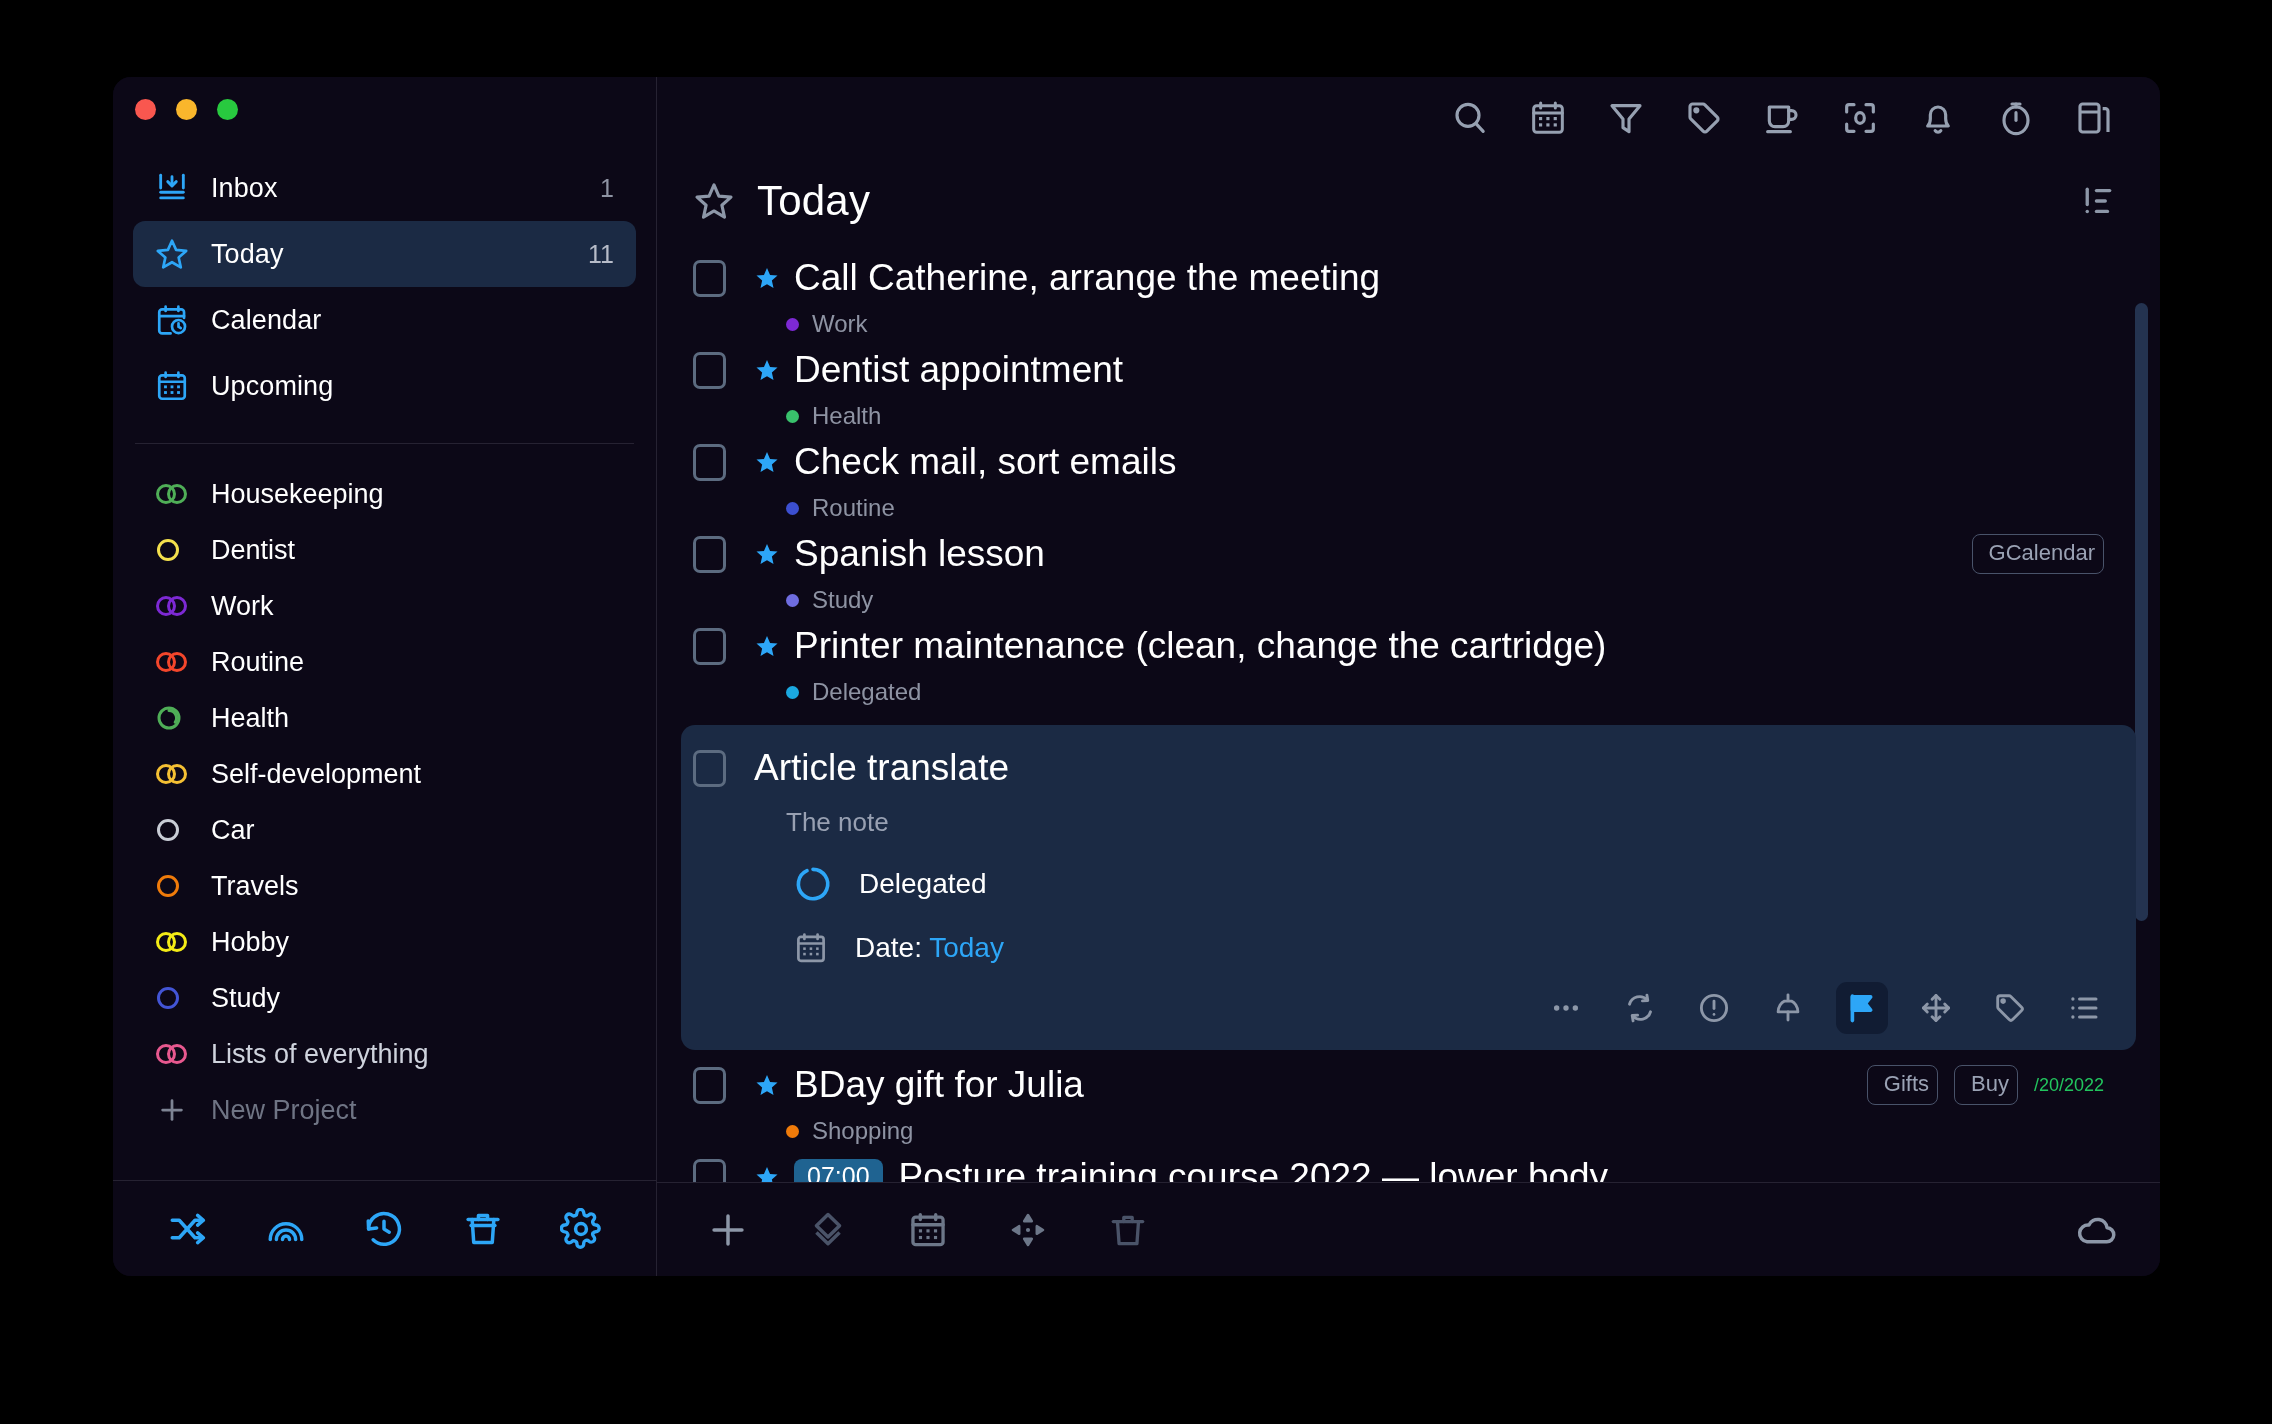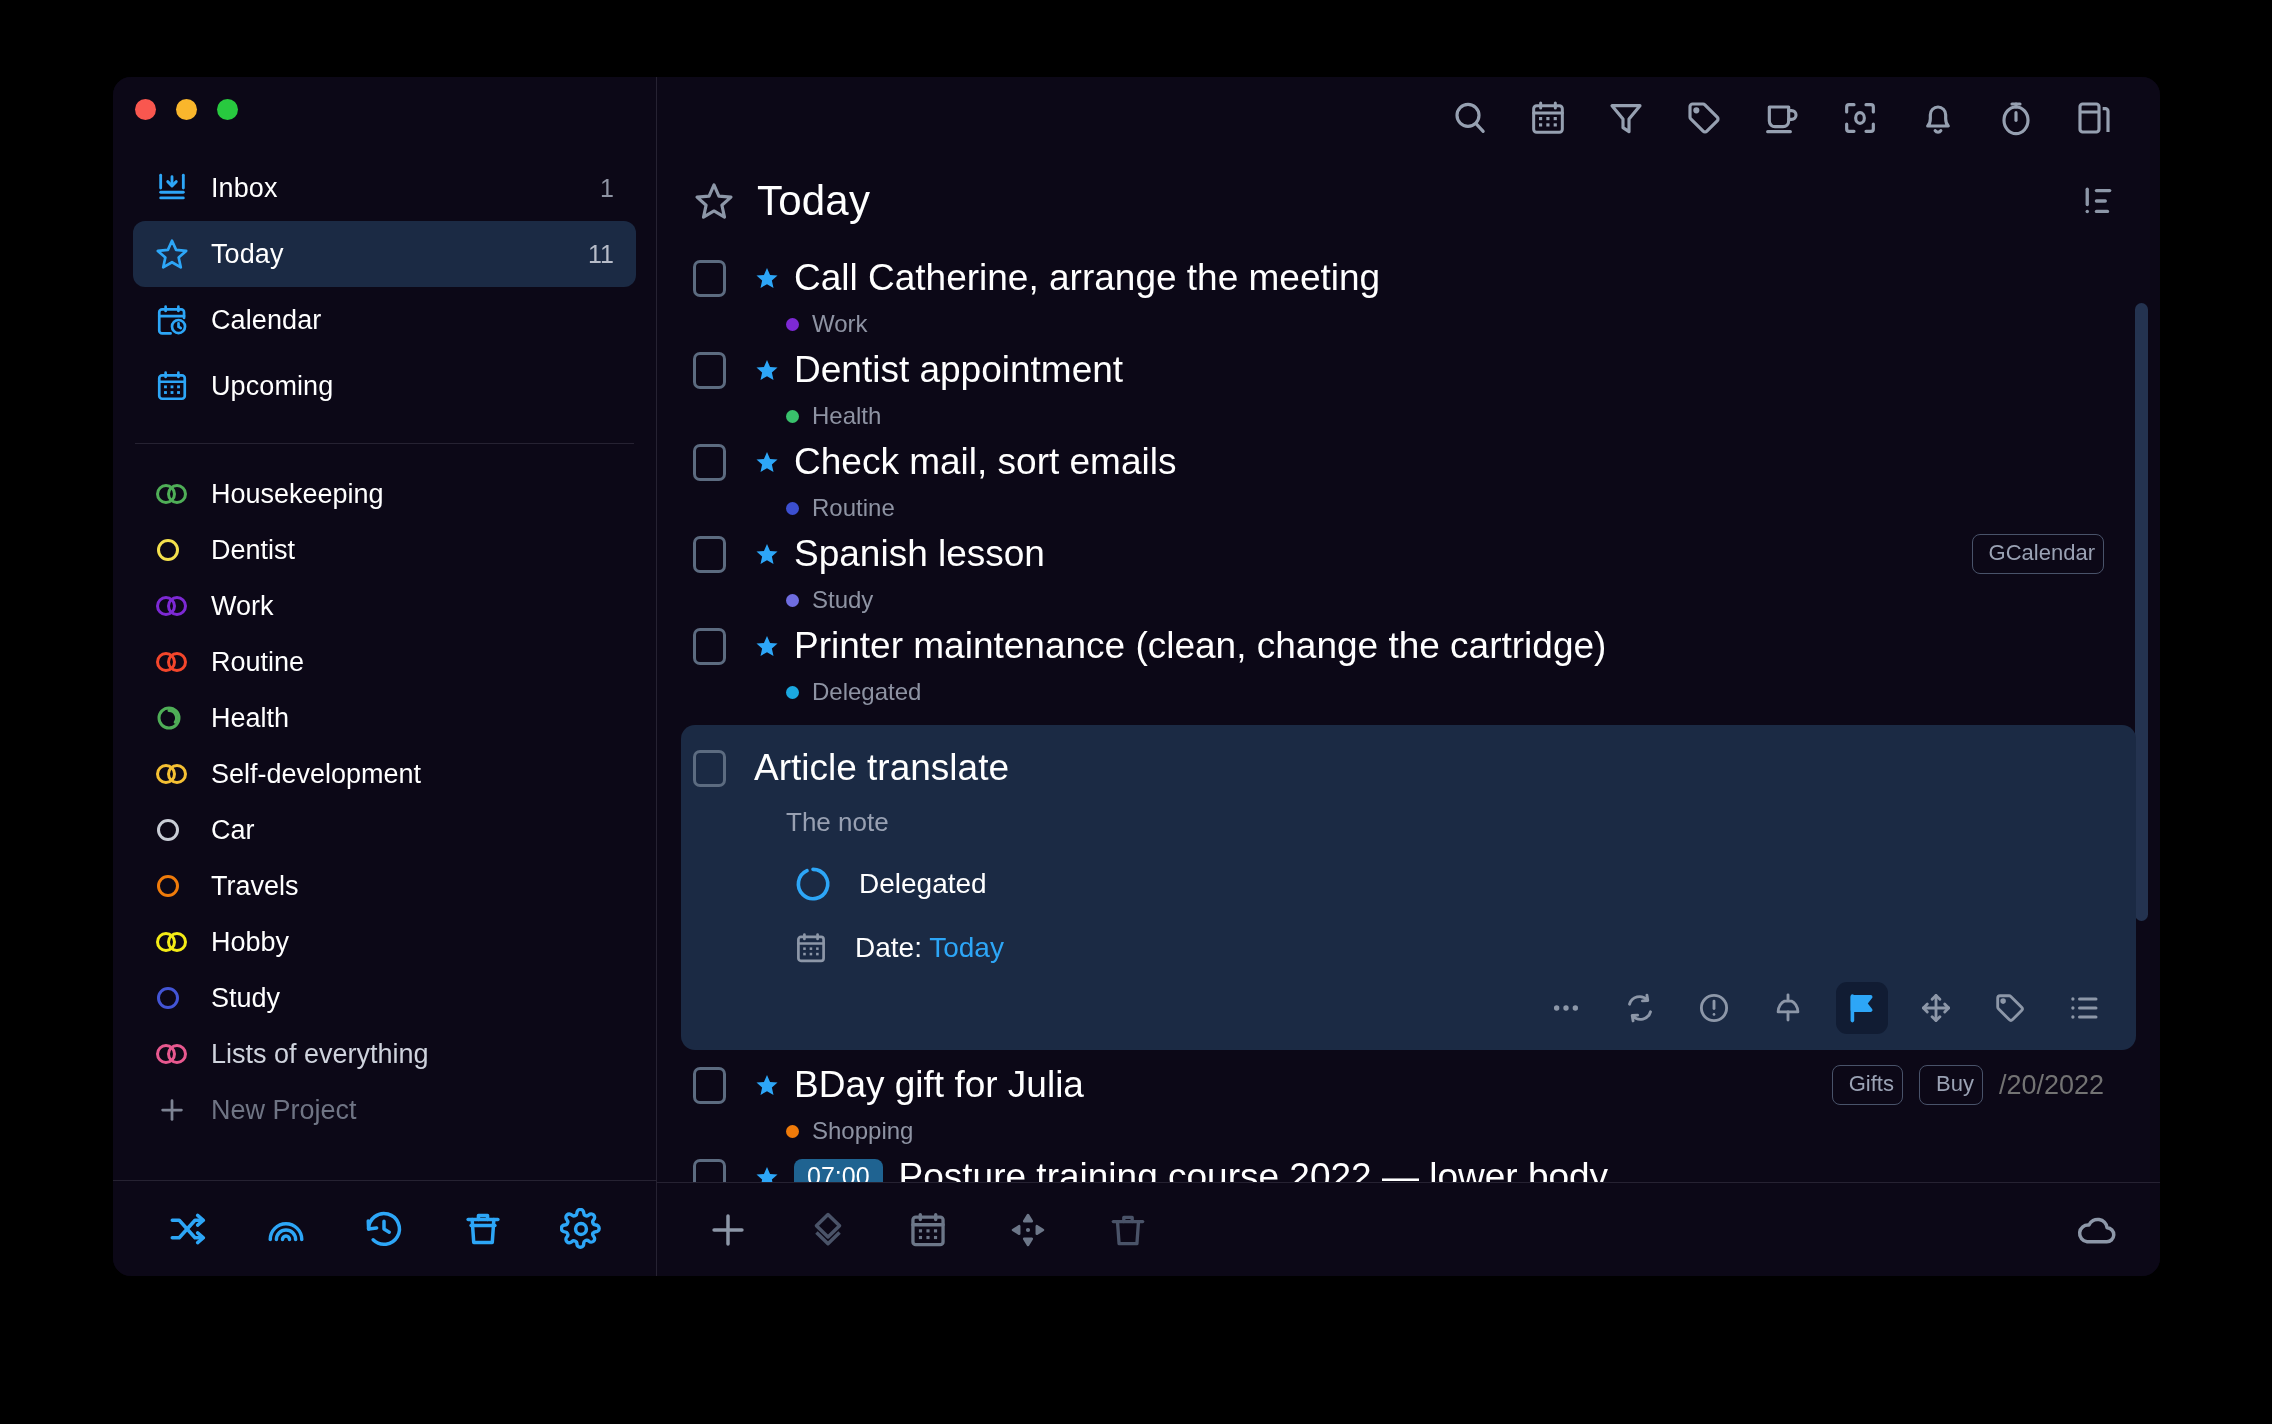--- a/index.html
+++ b/index.html
@@ -188,21 +188,21 @@
     white-space: nowrap;
   }
   .time-badge {
     background: #1f6391;
     color: #ffffff;
     font-size: 25px;
     border-radius: 8px;
     padding: 3px 13px 5px 13px;
     margin-right: 16px;
   }
-  .date-text { font-size: 27px; color: #737373; }
+  .date-text { font-size: 18px; color: #22c55e; }
 
   
   .card {
     margin: 12px 24px 10px 24px;
     background: #1b2a44;
     border-radius: 14px;
     padding: 22px 0 0 0;
     position: relative;
   }
   .card-title-row {

